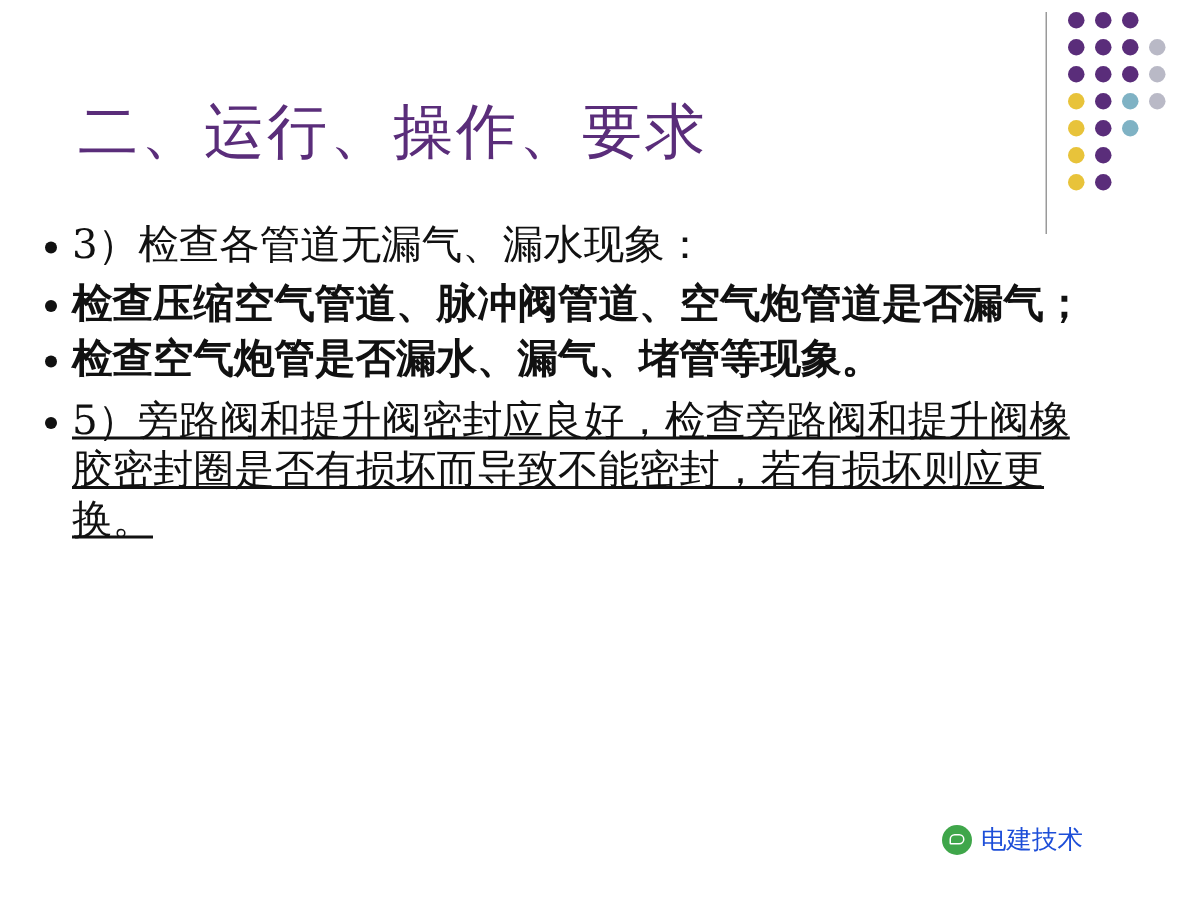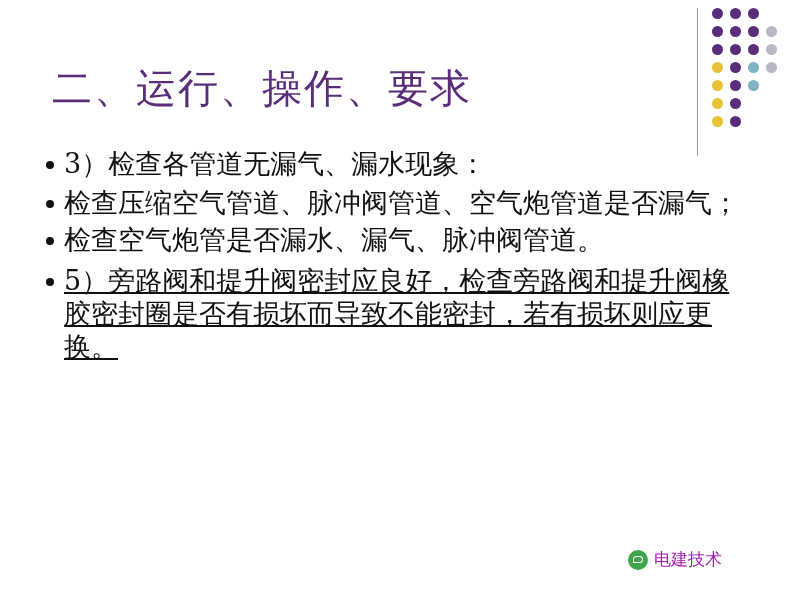--- a/index.html
+++ b/index.html
@@ -55,21 +55,21 @@
     line-height: 1.1;
     color: #5a2d7a;
     font-family: "DejaVu Serif", serif;
     letter-spacing: 2px;
     white-space: nowrap;
   }
 
   
   .body-block {
     position: absolute;
-    left: 44px;
+    left: 28px;
     top: 148px;
     width: 712px;
   }
   .para {
     position: relative;
     color: #111111;
     font-size: 27px;
     line-height: 1.22;
     margin: 0 0 4px 0;
     padding-left: 20px;
@@ -80,20 +80,21 @@
     position: absolute;
     left: 2px;
     top: 13px;
     width: 8px;
     height: 8px;
     border-radius: 50%;
     background: #111111;
   }
   .para.sub {
     padding-left: 20px;
+    font-weight: bold;
   }
   .p-3 { margin-bottom: 6px; }
   .p-4 { margin-top: 6px; }
   .p-5 { margin-top: 8px; text-decoration: underline; }
 
   
   .footer {
     position: absolute;
     left: 628px;
     top: 548px;
@@ -115,21 +116,21 @@
     left: 5px;
     top: 6px;
     width: 10px;
     height: 7px;
     border: 1.6px solid #ffffff;
     border-radius: 4px 4px 4px 1px;
     box-sizing: border-box;
   }
   .footer-text {
     font-size: 17px;
-    color: #a21caf;
+    color: #1d4ed8;
     font-family: "DejaVu Sans", sans-serif;
     white-space: nowrap;
   }
 </style>
 </head>
 <body>
 
 <div class="slide">
 
   <div class="dot-grid">
@@ -175,21 +176,21 @@
       <span>3）检查各管道无漏气、漏水现象：</span>
     </div>
 
     <div class="para sub">
       <span class="bullet"></span>
       <span>检查压缩空气管道、脉冲阀管道、空气炮管道是否漏气；</span>
     </div>
 
     <div class="para sub">
       <span class="bullet"></span>
-      <span>检查空气炮管是否漏水、漏气、脉冲阀管道。</span>
+      <span>检查空气炮管是否漏水、漏气、堵管等现象。</span>
     </div>
 
 
     <div class="para p-5">
       <span class="bullet"></span>
       <span>5）旁路阀和提升阀密封应良好，检查旁路阀和提升阀橡胶密封圈是否有损坏而导致不能密封，若有损坏则应更换。</span>
     </div>
 
   </div>
 

